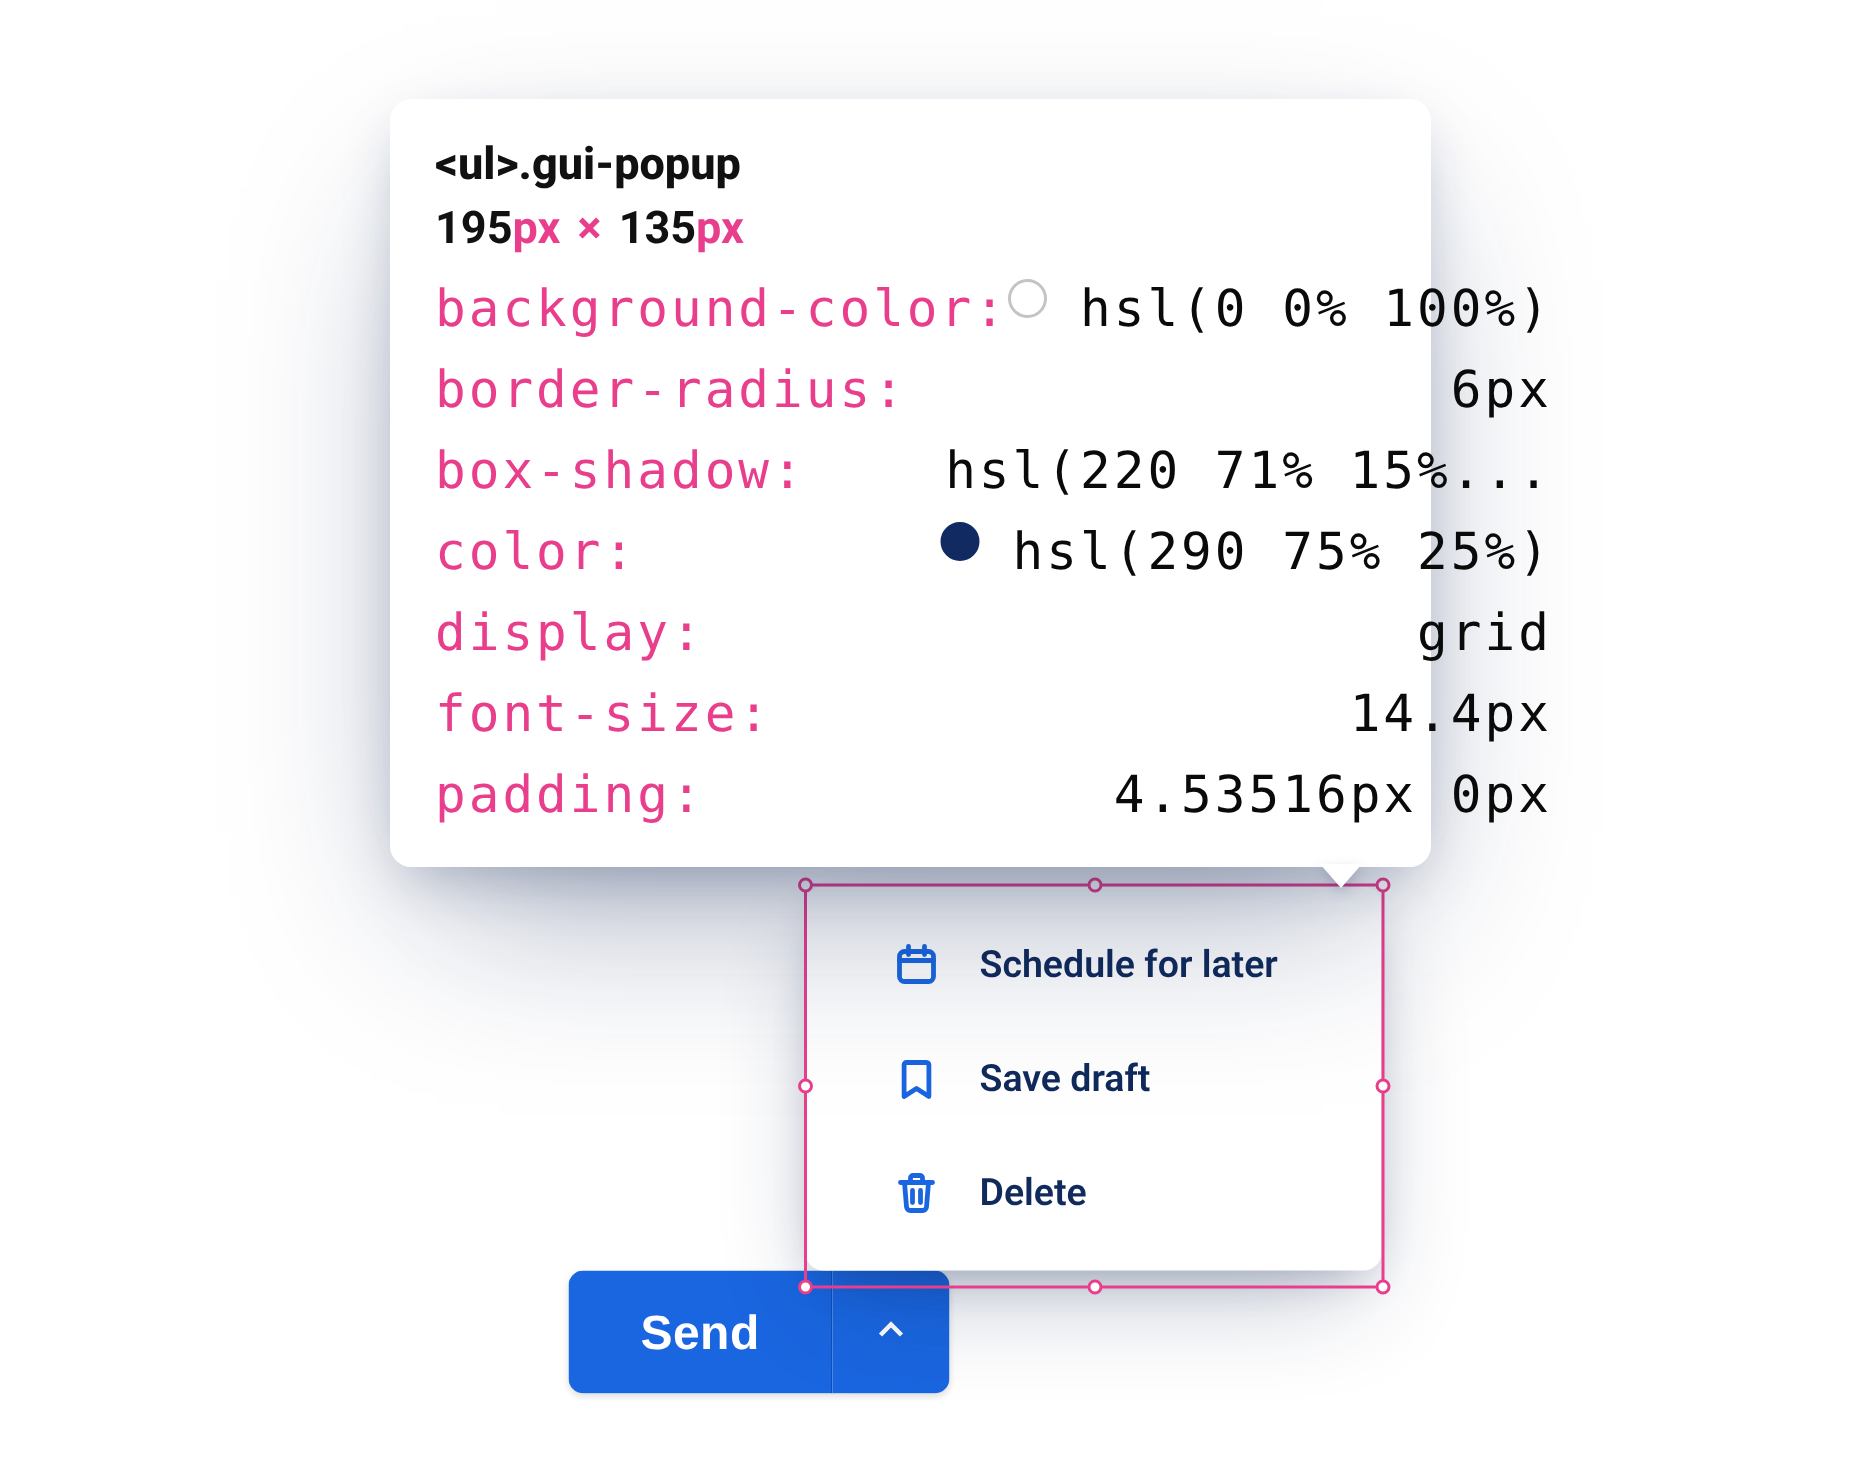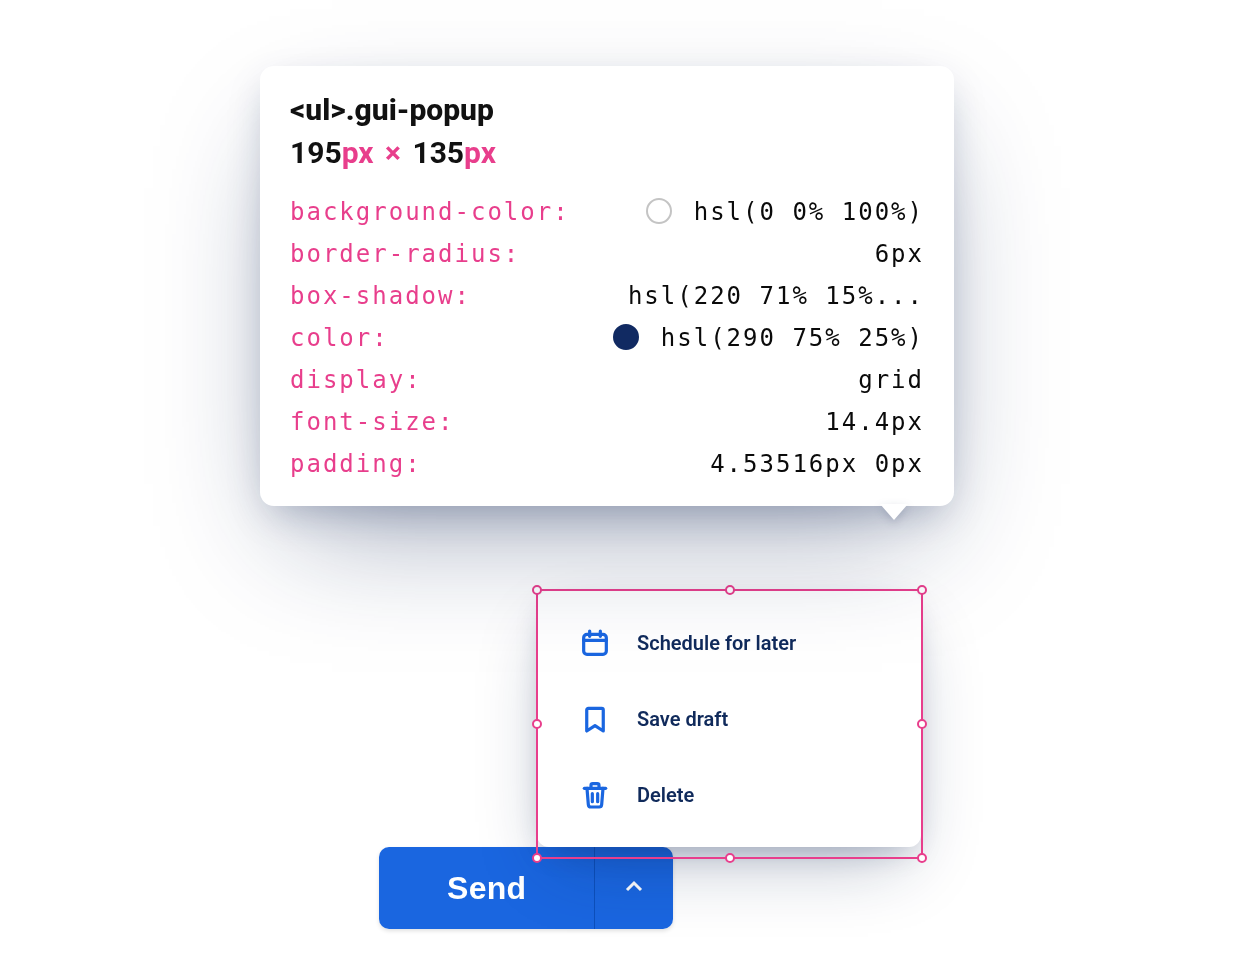--- a/index.html
+++ b/index.html
@@ -21,21 +21,21 @@
     display: flex;
     border-radius: 10px;
     overflow: hidden;
     box-shadow: 0 2px 4px rgba(0,0,0,.12);
   }
   .send-btn-main {
     background: #1a66e0;
     color: #ffffff;
     font-size: 32px;
     font-weight: 600;
-    padding: 0 68px;
+    padding: 0 48px;
     display: flex;
     align-items: center;
     border: none;
     cursor: pointer;
     letter-spacing: .3px;
   }
   .send-btn-divider {
     width: 1px;
     background: #0d50bc;
   }
@@ -62,23 +62,23 @@
     padding: 14px 0;
     box-shadow:
       0 28px 70px -18px rgba(14,36,82,.32),
       0 10px 30px -10px rgba(14,36,82,.28);
     display: grid;
   }
   .gui-popup-item {
     display: flex;
     align-items: center;
     gap: 26px;
-    padding: 22px 42px;
+    padding: 22px 58px;
     color: #102a5b;
-    font-size: 20px;
+    font-size: 25px;
     font-weight: 600;
     cursor: pointer;
   }
   .gui-popup-item .ico {
     width: 32px;
     height: 32px;
     display: flex;
     align-items: center;
     justify-content: center;
     flex: none;
@@ -158,24 +158,24 @@
     margin-top: 8px;
     font-family: -apple-system, BlinkMacSystemFont, "Segoe UI", Roboto, sans-serif;
     font-size: 30px;
     font-weight: 700;
     color: #111;
   }
   .dc-dims .px    { color: #e83e8c; font-weight: 700; }
   .dc-dims .times { color: #e83e8c; font-weight: 700; padding: 0 4px; }
 
   .dc-rows {
-    margin-top: 28px;
+    margin-top: 16px;
     display: grid;
     row-gap: 14px;
-    font-size: 24px;
+    font-size: 34px;
   }
   .dc-row {
     display: flex;
     align-items: center;
   }
   .dc-prop {
     color: #e83e8c;
     letter-spacing: 2px;
     white-space: nowrap;
   }

